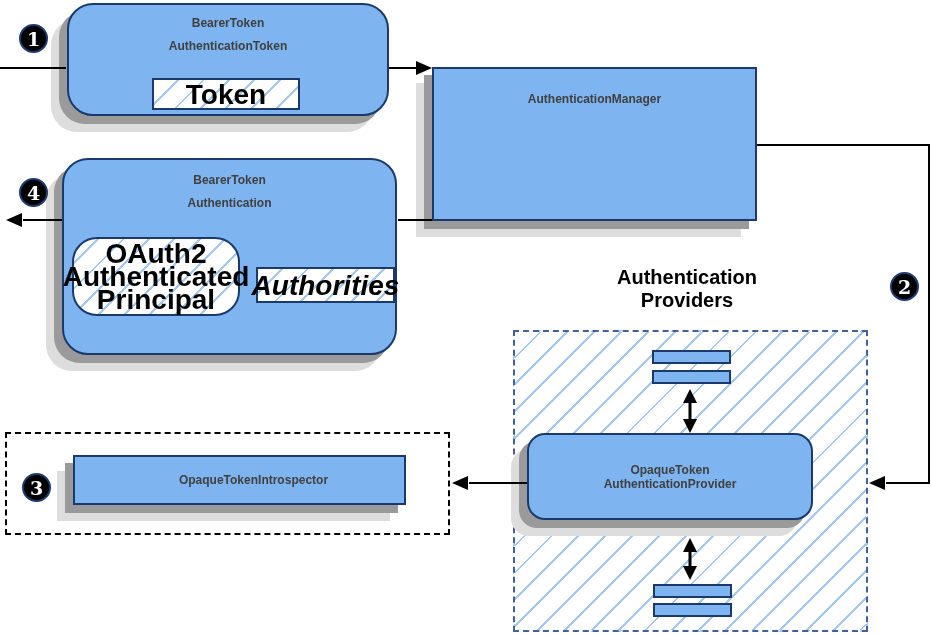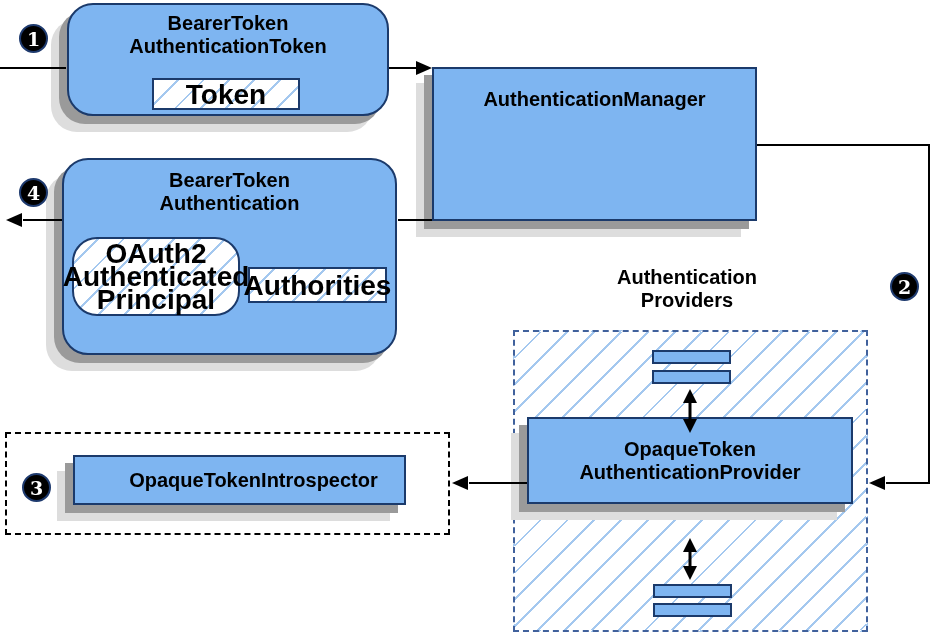--- a/index.html
+++ b/index.html
@@ -3,21 +3,21 @@
 <meta charset="utf-8">
 <style>
   html,body { margin:0; padding:0; background:#ffffff; }
   .stage {
     position:relative; width:932px; height:635px; background:#ffffff;
     font-family:"Liberation Sans", sans-serif; overflow:hidden; color:#000;
   }
   .node {
     position:absolute; box-sizing:border-box;
     background:#7eb5f1; border:2px solid #1b3a6b;
-    font-weight:bold; font-size:20px; text-align:center; color:#000000;
+    font-weight:bold; font-size:12px; text-align:center; color:#404040;
   }
   .rounded { border-radius:26px; }
   .shadowed { box-shadow:-8px 8px 0 0 #9a9a9a, -16px 16px 0 0 #dddddd; }
   .node-title { white-space:pre-line; line-height:23px; }
   .member {
     position:absolute; box-sizing:border-box;
     background-color:#ffffff;
     background-image:repeating-linear-gradient(135deg, transparent 0px, transparent 16px, #a4c8ef 16px, #a4c8ef 18px);
     border:2px solid #1b3a6b;
     display:flex; align-items:center; justify-content:center;
@@ -70,29 +70,29 @@
     <div class="node-title">AuthenticationManager</div>
   </div>
 
   <div class="node rounded shadowed" style="left:62px; top:158px; width:335px; height:197px; padding-top:9px;">
     <div class="node-title">BearerToken
 Authentication</div>
   </div>
   <div class="member" style="left:72px; top:237px; width:168px; height:79px;border-radius:25px;">OAuth2
 Authenticated
 Principal</div>
-  <div class="member" style="left:248px; top:267px; width:139px; height:36px;">Authorities</div>
+  <div class="member" style="left:256px; top:267px; width:139px; height:36px;font-style:italic;">Authorities</div>
 
   <div class="float-label" style="left:547px; top:266px; width:280px;">Authentication
 Providers</div>
 
   <div class="bar" style="left:652px; top:350px;"></div>
   <div class="bar" style="left:652px; top:370px;"></div>
 
-  <div class="node shadowed flex-center" style="left:527px; top:417px; width:326px; height:87px;">OpaqueToken
+  <div class="node shadowed flex-center" style="left:527px; top:433px; width:286px; height:87px;border-radius:18px;">OpaqueToken
 AuthenticationProvider</div>
 
   <div class="bar" style="left:653px; top:584px;"></div>
   <div class="bar" style="left:653px; top:603px;"></div>
 
   <div class="node shadowed flex-center" style="left:73px; top:455px; width:333px; height:50px;padding-left:28px;">OpaqueTokenIntrospector</div>
 
   <div class="badge" style="left:19px; top:24px;">1</div>
   <div class="badge" style="left:890px; top:272px;">2</div>
   <div class="badge" style="left:22px; top:473px;">3</div>

